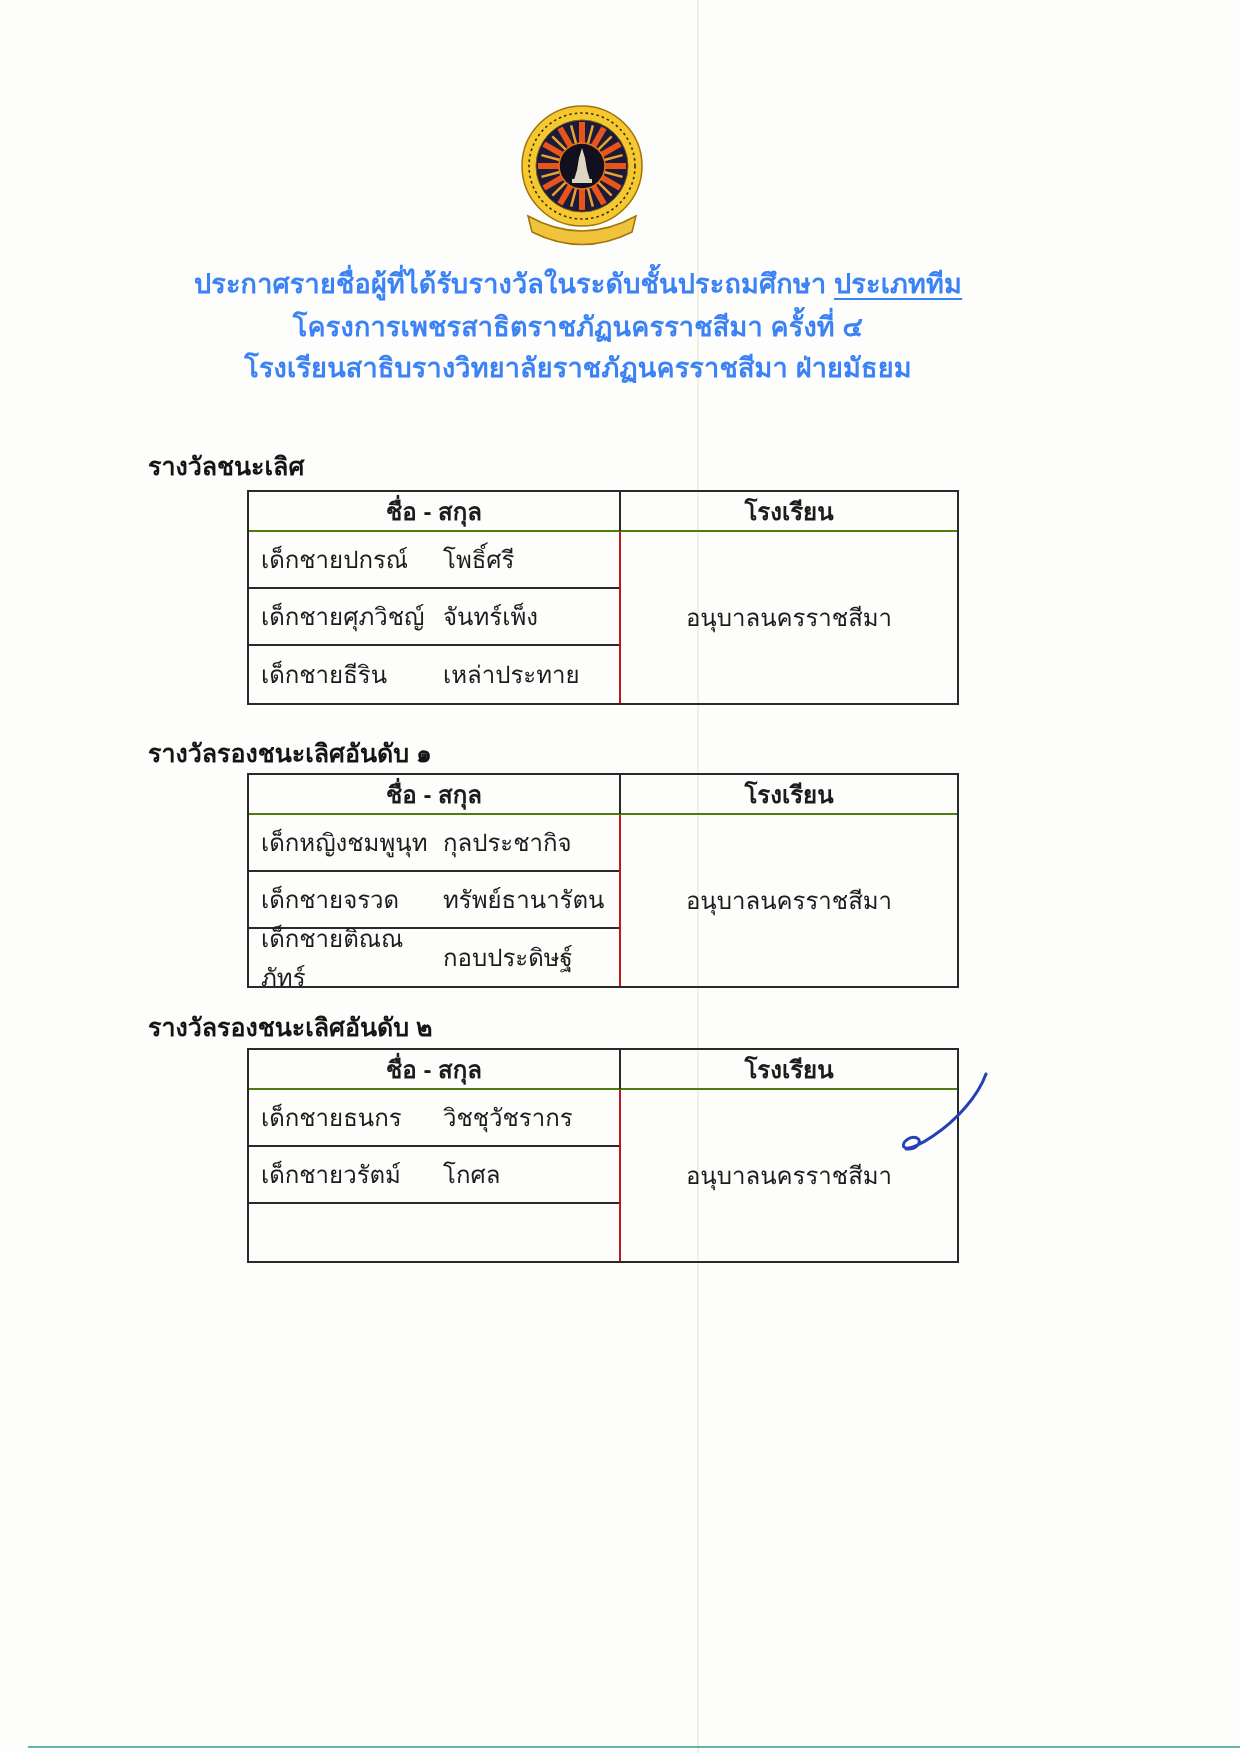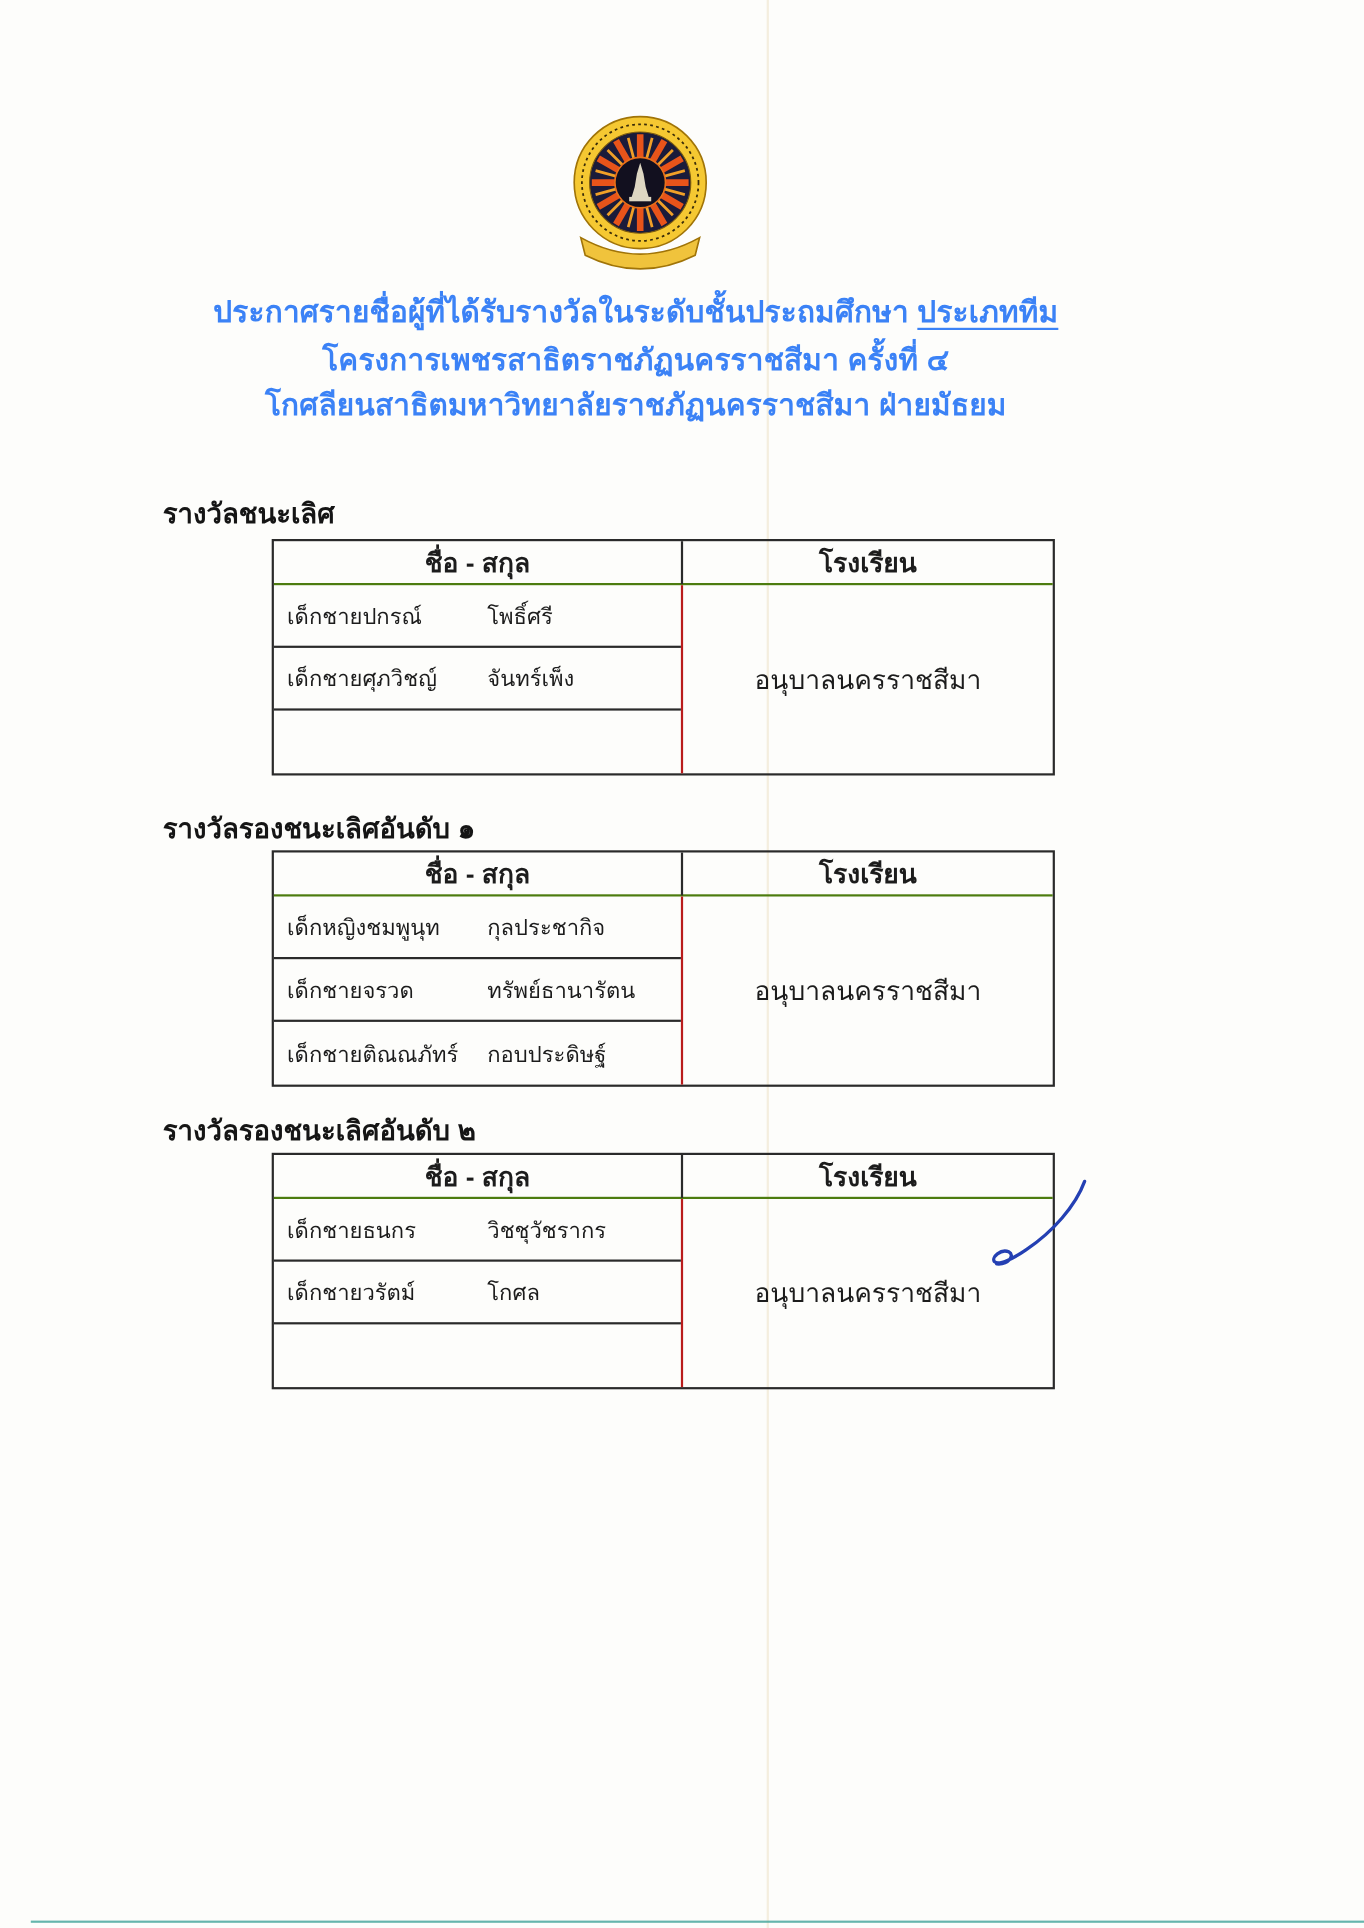--- a/index.html
+++ b/index.html
@@ -70,21 +70,21 @@
   }
   .school-cell{
     grid-column:2;grid-row:1 / span 3;
     border-left:2px solid #b91c1c;
     display:flex;align-items:center;justify-content:center;
     font-size:24px;
   }
   .name-cell{
     grid-column:1;
     display:flex;align-items:center;
-    padding-left:12px;font-size:20px;
+    padding-left:12px;font-size:24px;
     border-bottom:2px solid #2a2a2a;
     box-sizing:border-box;
   }
   .name-cell.last-row{border-bottom:none;}
   .first-name{display:inline-block;width:182px;}
   
   .signature{position:absolute;left:893px;top:1066px;width:100px;height:100px;}
 </style>
 </head>
 <body>
@@ -128,38 +128,42 @@
         <line x1="70" y1="20" x2="70" y2="39" transform="rotate(345 70 62)"></line>
       </g>
       <circle cx="70" cy="62" r="23" fill="#12101f" stroke="#e8701a" stroke-width="1.5"></circle>
       <path d="M70,44 L73,54 L75,66 L78,76 L62,76 L65,66 L67,54 Z" fill="#ddd6c2"></path>
       <rect x="60" y="75" width="20" height="4" fill="#ddd6c2"></rect>
     </svg>
   </div>
 
   <div class="title-line" id="title1"><span>ประกาศรายชื่อผู้ที่ได้รับรางวัลในระดับชั้นประถมศึกษา</span> <span class="u">ประเภททีม</span></div>
   <div class="title-line" id="title2">โครงการเพชรสาธิตราชภัฏนครราชสีมา ครั้งที่ ๔</div>
-  <div class="title-line" id="title3">โกศลียนสาธิตมหาวิทยาลัยราชภัฏนครราชสีมา ฝ่ายมัธยม</div>
+  <div class="title-line" id="title3">โรงเรียนสาธิบรางวิทยาลัยราชภัฏนครราชสีมา ฝ่ายมัธยม</div>
 
   <div class="heading" id="heading1">รางวัลชนะเลิศ</div>
   <div class="tbl" id="tbl1">
     <div class="hdr">
       <div class="hdr-cell">ชื่อ - สกุล</div>
       <div class="hdr-cell school">โรงเรียน</div>
     </div>
     <div class="body">
       <div class="school-cell">อนุบาลนครราชสีมา</div>
       <div class="name-cell">
         <span class="first-name">เด็กชายปกรณ์</span>
         <span class="last-name">โพธิ์ศรี</span>
       </div>
       <div class="name-cell">
         <span class="first-name">เด็กชายศุภวิชญ์</span>
         <span class="last-name">จันทร์เพ็ง</span>
       </div>
+      <div class="name-cell last-row">
+        <span class="first-name">เด็กชายธีริน</span>
+        <span class="last-name">เหล่าประทาย</span>
+      </div>
     </div>
   </div>
 
   <div class="heading" id="heading2">รางวัลรองชนะเลิศอันดับ ๑</div>
   <div class="tbl" id="tbl2">
     <div class="hdr">
       <div class="hdr-cell">ชื่อ - สกุล</div>
       <div class="hdr-cell school">โรงเรียน</div>
     </div>
     <div class="body">

